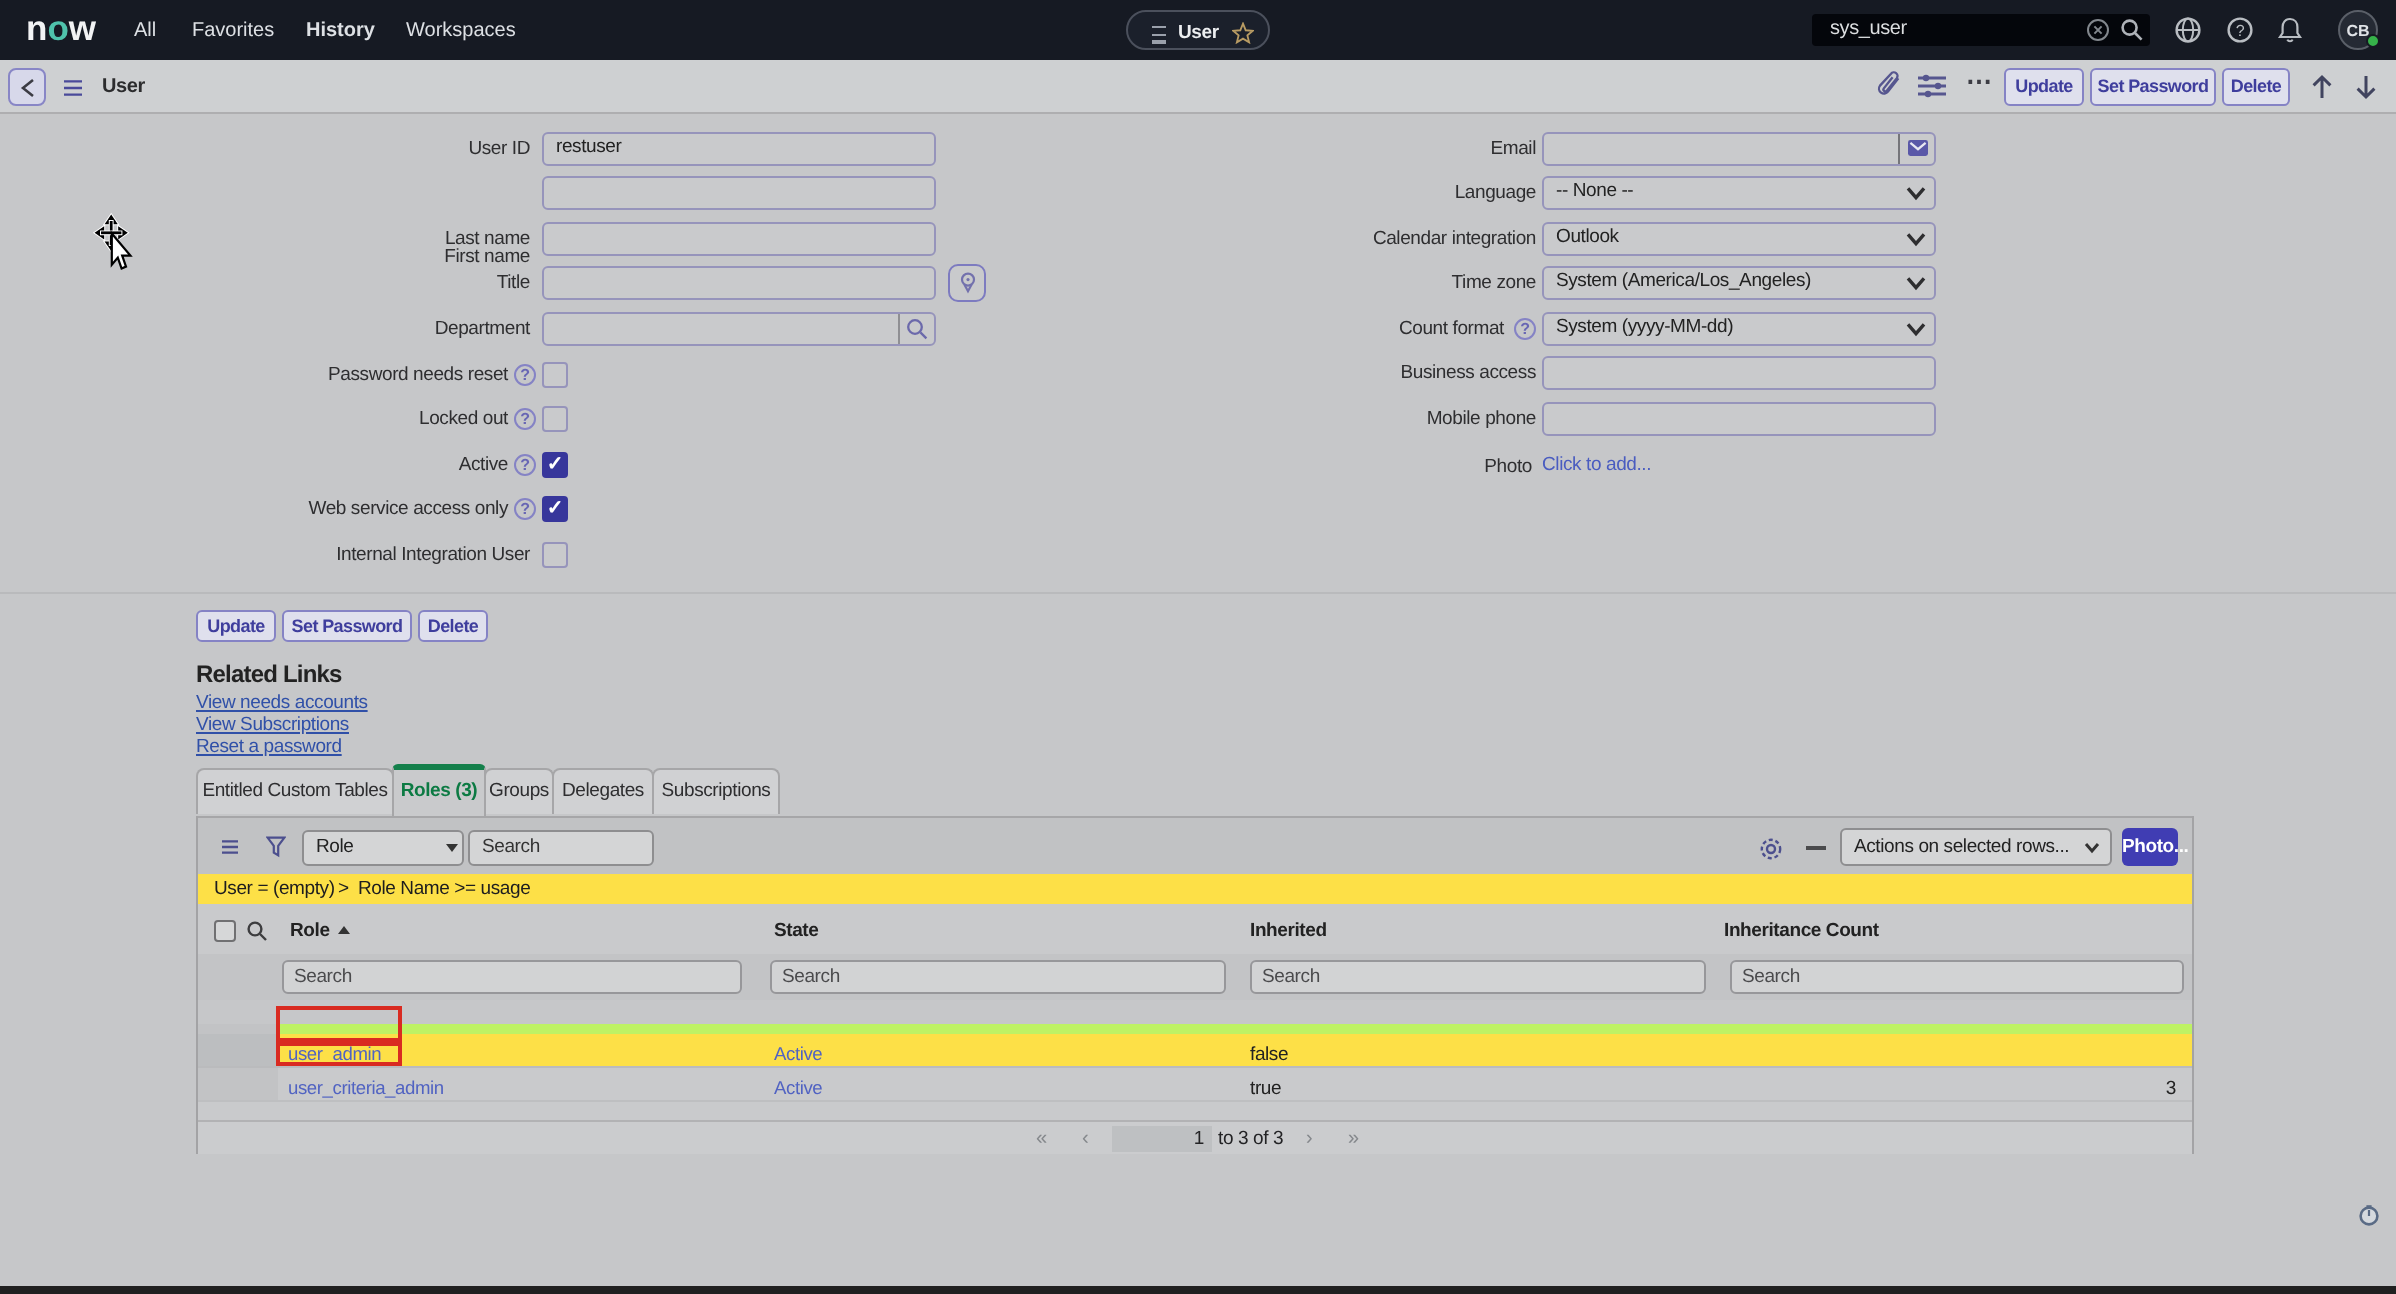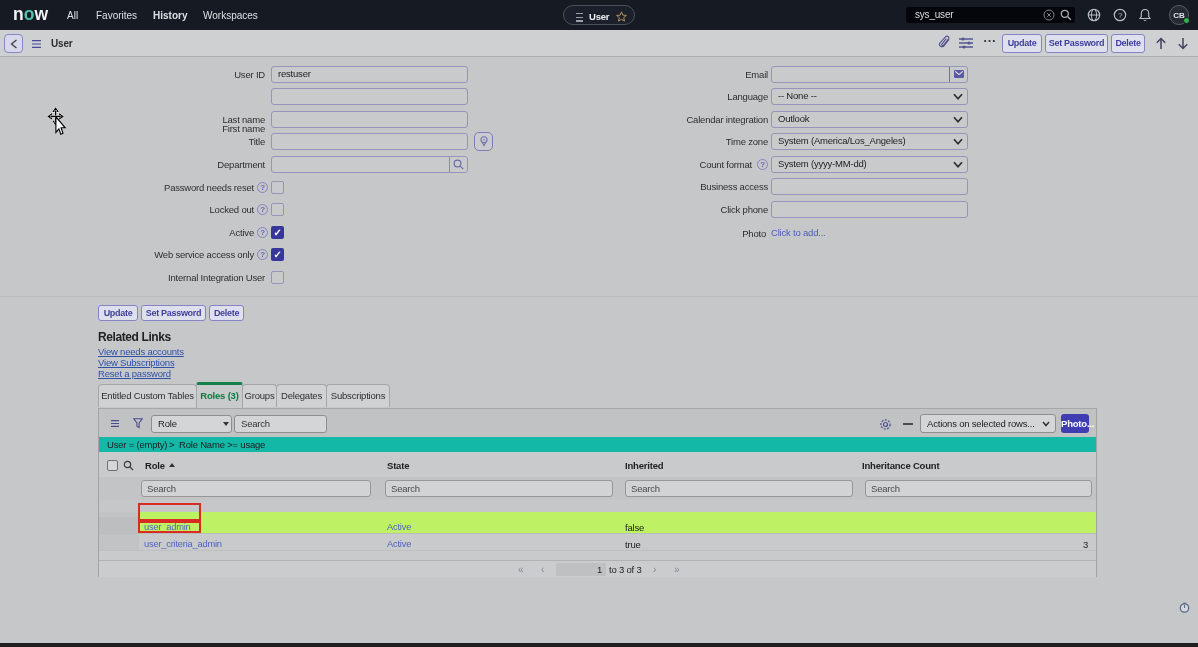--- a/index.html
+++ b/index.html
@@ -154,21 +154,21 @@
         <circle cx="6.5" cy="6.5" r="4.6" fill="none" stroke="#4c4f8e" stroke-width="1.2" stroke-dasharray="2 1.4"></circle>
       </svg>
     <div class="abs" style="left:804px;top:14px;width:10px;height:2px;background:#4b4b4d;"></div>
     <div class="abs" style="left:821px;top:5px;width:136px;height:19px;background:#d4d5d6;border:1px solid #8e8e90;border-radius:3px;font-size:9.5px;color:#222;line-height:17px;padding-left:6px;">Actions on selected rows...</div>
     <svg class="abs" style="left:943px;top:12px;" width="8" height="6" viewBox="0 0 8 6">
         <path d="M1 1 L4 4.5 L7 1" fill="none" stroke="#333" stroke-width="1.5"></path>
       </svg>
     <div class="abs" style="left:962px;top:5px;width:28px;height:19px;background:#403db3;border-radius:3px;color:#fff;font-size:9.5px;font-weight:bold;text-align:center;line-height:19px;">Photo...</div>
   </div>
 
-  <div class="seg" style="top:29px;height:15px;background:#14b8a6;font-size:9.5px;color:#1d1d1f;line-height:15px;">
+  <div class="seg" style="top:29px;height:15px;background:#fde047;font-size:9.5px;color:#1d1d1f;line-height:15px;">
     <span class="abs" style="left:8px;">User = (empty)</span>
       <span class="abs" style="left:70px;">&gt;</span>
       <span class="abs" style="left:80px;">Role Name &gt;= usage</span>
   </div>
 
   <div class="seg" style="top:44px;height:25px;background:#c9cacc;">
     <div class="abs" style="left:8px;top:8px;width:11px;height:11px;border:1px solid #707072;border-radius:2px;background:#d6d7d8;"></div>
     <svg class="abs" style="left:24px;top:8px;" width="11" height="11" viewBox="0 0 11 11">
         <circle cx="4.5" cy="4.5" r="3.2" fill="none" stroke="#3d3d3f" stroke-width="1.2"></circle>
         <path d="M7 7 L10 10" stroke="#3d3d3f" stroke-width="1.2"></path>
@@ -186,21 +186,21 @@
     <div class="finp" style="left:526px;width:228px;">Search</div>
     <div class="finp" style="left:766px;width:227px;">Search</div>
   </div>
 
   <div class="seg" style="top:104px;height:17px;background:#bef264;border-bottom:1px solid #bebfc1;">
     <div class="abs" style="left:0;top:0;width:40px;height:16px;background:#c2c3c5;"></div>
     <a class="abs lnk" style="left:45px;top:5px;">usage_admin</a>
     <a class="abs lnk" style="left:288px;top:5px;">Active</a>
     <div class="abs cellt" style="left:526px;top:5px;">false</div>
   </div>
-  <div class="seg" style="top:109px;height:17px;background:#bef264;border-bottom:1px solid #babbbd;">
+  <div class="seg" style="top:109px;height:17px;background:#fde047;border-bottom:1px solid #babbbd;">
     <div class="abs" style="left:0;top:0;width:40px;height:16px;background:#bcbec0;"></div>
     <a class="abs lnk" style="left:45px;top:5px;">user_admin</a>
     <a class="abs lnk" style="left:288px;top:5px;">Active</a>
     <div class="abs cellt" style="left:526px;top:5px;">false</div>
   </div>
   <div class="seg" style="top:126px;height:17px;background:#c9cacc;border-bottom:1px solid #bebfc1;">
     <div class="abs" style="left:0;top:0;width:40px;height:16px;background:#c2c3c5;"></div>
     <a class="abs lnk" style="left:45px;top:5px;">user_criteria_admin</a>
     <a class="abs lnk" style="left:288px;top:5px;">Active</a>
     <div class="abs cellt" style="left:526px;top:5px;">true</div>
@@ -294,21 +294,21 @@
     <path d="M1 1.2 L5 5.8 L9 1.2" fill="none" stroke="#2e2e30" stroke-width="1.7"></path>
   </svg>
 <div class="abs lbl" style="right:446px;top:159px;">Count format</div>
 <div class="abs inp" style="left:771px;top:156px;width:197px;">System (yyyy-MM-dd)</div>
 <svg class="abs" style="left:953px;top:161px;" width="10" height="8" viewBox="0 0 10 8">
     <path d="M1 1.2 L5 5.8 L9 1.2" fill="none" stroke="#2e2e30" stroke-width="1.7"></path>
   </svg>
 <div class="abs qm" style="left:757px;top:159px;">?</div>
 <div class="abs lbl" style="right:430px;top:181px;">Business access</div>
 <div class="abs inp" style="left:771px;top:178px;width:197px;"></div>
-<div class="abs lbl" style="right:430px;top:204px;">Click phone</div>
+<div class="abs lbl" style="right:430px;top:204px;">Mobile phone</div>
 <div class="abs inp" style="left:771px;top:201px;width:197px;"></div>
 <div class="abs" style="left:949px;top:67px;width:1px;height:15px;background:#75757a;"></div>
 <svg class="abs" style="left:954px;top:70px;" width="10" height="8" viewBox="0 0 10 8">
     <rect x="0" y="0" width="10" height="8" rx="1.2" fill="#5a58a8"></rect>
     <path d="M1.2 1.4 L5 4.6 L8.8 1.4" fill="none" stroke="#e8e8f2" stroke-width="1.1"></path>
   </svg>
 <div class="abs lbl" style="right:432px;top:228px;">Photo</div>
 <a class="abs" style="left:771px;top:227px;font-size:9.5px;color:#4a5cc0;">Click to add...</a>
 
 </body></html>

